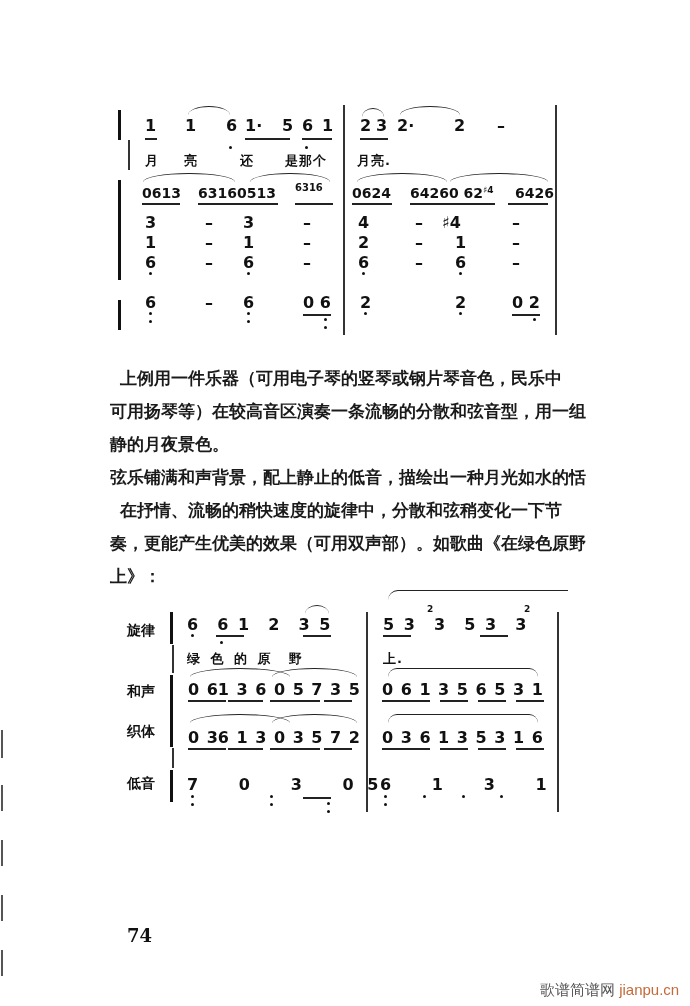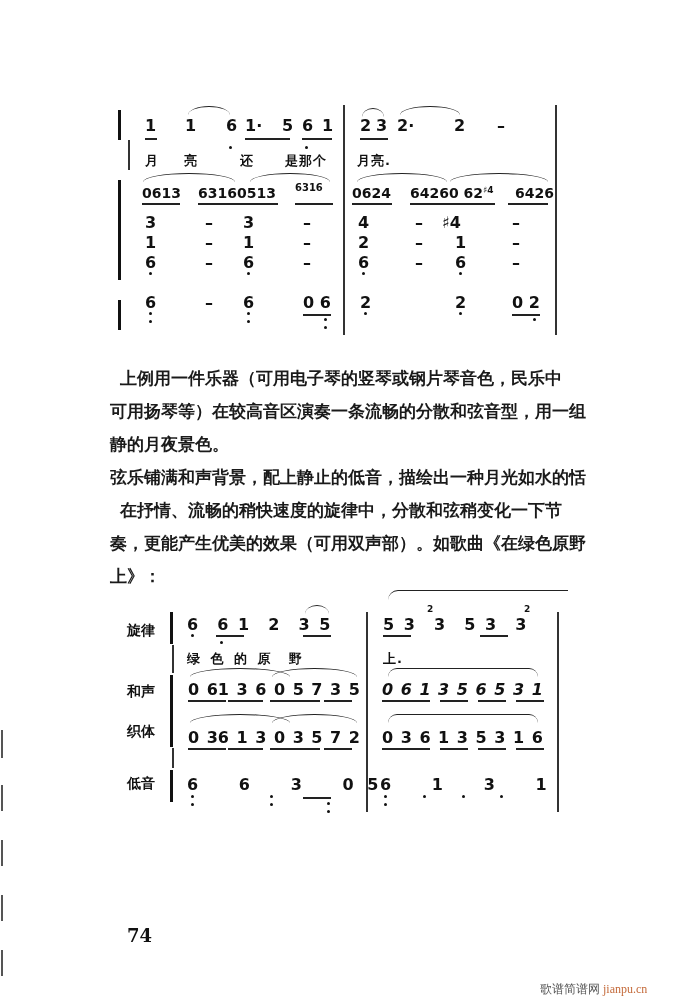--- a/index.html
+++ b/index.html
@@ -11,21 +11,21 @@
   .num { font-family: "DejaVu Sans", sans-serif; font-weight: bold; font-size: 16px; line-height: 16px; white-space: pre; }
   .lyric { font-family: "DejaVu Sans", sans-serif; font-size: 13px; font-weight: bold; white-space: pre; letter-spacing: 1px; }
   .para { font-family: "DejaVu Sans", sans-serif; font-size: 17px; font-weight: bold; line-height: 33px; color: #1a1a1a; }
   .thinbar { position: absolute; background: #333; width: 1.5px; }
   .uline { position: absolute; height: 1.5px; background: #222; }
   .dot { position: absolute; width: 3px; height: 3px; border-radius: 50%; background: #111; }
   .arc { position: absolute; border-top: 1.5px solid #222; border-radius: 50% 50% 0 0 / 100% 100% 0 0; height: 8px; }
   .brace { position: absolute; border-left: 3px solid #111; }
   .label { font-family: "DejaVu Sans", sans-serif; font-size: 14px; font-weight: bold; white-space: pre; }
   .pagenum { font-family: "DejaVu Serif", serif; font-weight: bold; font-size: 18px; }
-  .watermark { font-family: Liberation Serif, serif; font-size: 12px; color: #555; }
+  .watermark { font-family: Liberation Sans, sans-serif; font-size: 15px; color: #555; }
   .wm-url { color: #c46a3a; }
   .scanmark { position: absolute; left: 1px; width: 2px; background: #555; }
 </style>
 </head>
 <body>
 
 <div>
 
   <div class="brace" style="left:118px;top:110px;height:30px;"></div>
   <div class="thinbar" style="left:128px;top:140px;height:30px;"></div>
@@ -174,21 +174,21 @@
   <div class="uline" style="left:383px;top:635px;width:28px;"></div>
   <div class="uline" style="left:480px;top:635px;width:28px;"></div>
 
   <div class="abs lyric" style="left:187px;top:650px;letter-spacing:3px;">绿 色 的 原  野</div>
   <div class="abs lyric" style="left:383px;top:650px;">上.</div>
 
   <div class="arc" style="left:190px;top:668px;width:100px;"></div>
   <div class="arc" style="left:272px;top:668px;width:85px;"></div>
   <div class="arc" style="left:388px;top:668px;width:150px;border-radius:10px 10px 0 0;"></div>
   <div class="abs num" style="left:188px;top:682px;word-spacing:2px;">0 61 3 6 0 5 7 3 5</div>
-  <div class="abs num" style="left:382px;top:682px;word-spacing:2px;font-style:italic;">0 6 1 3 5 6 5 3 1</div>
+  <div class="abs num" style="left:382px;top:682px;word-spacing:2px;">0 6 1 3 5 6 5 3 1</div>
   <div class="uline" style="left:188px;top:700px;width:38px;"></div>
   <div class="uline" style="left:228px;top:700px;width:35px;"></div>
   <div class="uline" style="left:270px;top:700px;width:50px;"></div>
   <div class="uline" style="left:324px;top:700px;width:28px;"></div>
   <div class="uline" style="left:382px;top:700px;width:48px;"></div>
   <div class="uline" style="left:440px;top:700px;width:28px;"></div>
   <div class="uline" style="left:478px;top:700px;width:28px;"></div>
   <div class="uline" style="left:516px;top:700px;width:28px;"></div>
 
   <div class="arc" style="left:190px;top:714px;width:100px;"></div>
@@ -198,21 +198,21 @@
   <div class="abs num" style="left:382px;top:730px;word-spacing:2px;">0 3 6 1 3 5 3 1 6</div>
   <div class="uline" style="left:188px;top:748px;width:38px;"></div>
   <div class="uline" style="left:228px;top:748px;width:35px;"></div>
   <div class="uline" style="left:270px;top:748px;width:50px;"></div>
   <div class="uline" style="left:324px;top:748px;width:28px;"></div>
   <div class="uline" style="left:382px;top:748px;width:48px;"></div>
   <div class="uline" style="left:440px;top:748px;width:28px;"></div>
   <div class="uline" style="left:478px;top:748px;width:28px;"></div>
   <div class="uline" style="left:516px;top:748px;width:28px;"></div>
 
-  <div class="abs num" style="left:187px;top:777px;word-spacing:8px;">6   6   3   0 5</div>
+  <div class="abs num" style="left:187px;top:777px;word-spacing:8px;">7   0   3   0 5</div>
   <div class="abs num" style="left:380px;top:777px;word-spacing:8px;">6   1   3   1</div>
   <div class="uline" style="left:303px;top:797px;width:28px;"></div>
   <div class="dot" style="left:191px;top:795px;"></div>
   <div class="dot" style="left:191px;top:803px;"></div>
   <div class="dot" style="left:270px;top:795px;"></div>
   <div class="dot" style="left:270px;top:803px;"></div>
   <div class="dot" style="left:327px;top:802px;"></div>
   <div class="dot" style="left:327px;top:810px;"></div>
   <div class="dot" style="left:384px;top:795px;"></div>
   <div class="dot" style="left:384px;top:803px;"></div>

